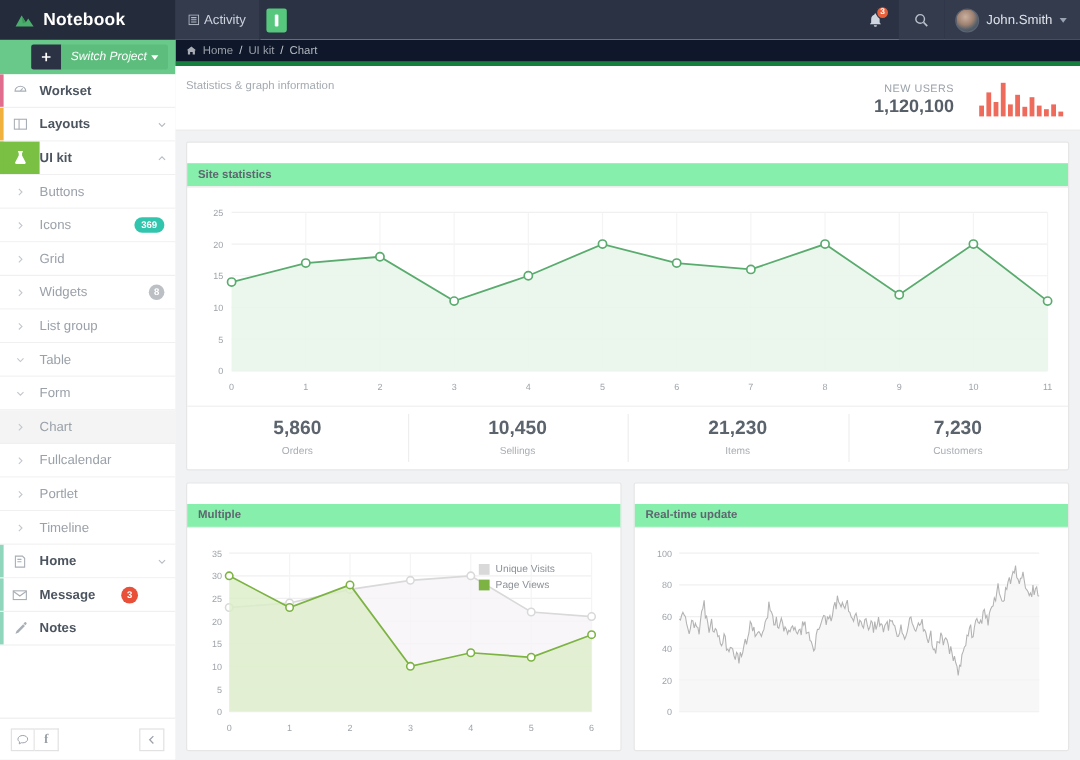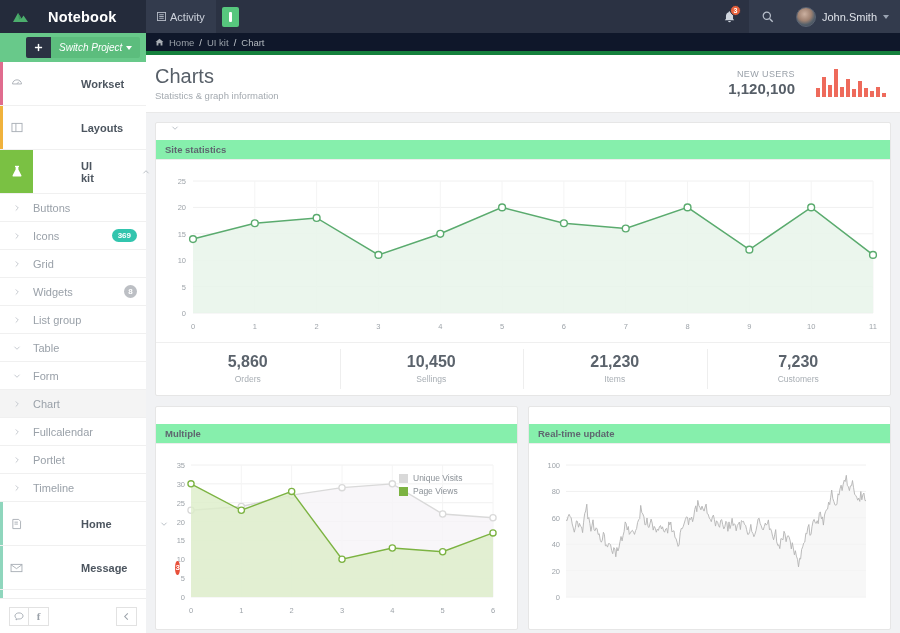--- a/index.html
+++ b/index.html
@@ -11,21 +11,21 @@
     -webkit-font-smoothing: antialiased;
   }
   .app { position: relative; width: 900px; height: 633px; }
 
   
   .navbar {
     position: absolute; top: 0; left: 0; right: 0; height: 33px;
     background: #2b3243; display: flex; align-items: stretch; z-index: 30;
   }
   .brand {
-    width: 146px; display: flex; align-items: center; gap: 19px;
+    width: 146px; display: flex; align-items: center; gap: 7px;
     padding-left: 12px; background: #242b3b;
   }
   .brand-logo { width: 17px; height: 14px; position: relative; }
   .brand-name { color: #fff; font-size: 14.5px; font-weight: bold; letter-spacing: .2px; }
   .nav-tab {
     display: flex; align-items: center; gap: 4px; padding: 0 11px;
     color: #cdd2dc; font-size: 11px; background: #333b4d;
     border-right: 1px solid #2b3243;
   }
   .nav-tab .ic { opacity: .85; }
@@ -84,21 +84,21 @@
     border-radius: 0 2px 2px 0;
   }
   .caret-w { width:0;height:0;border-left:3px solid transparent;border-right:3px solid transparent;border-top:4px solid #fff; }
 
   .snav { list-style: none; }
   .sitem {
     position: relative; display: flex; align-items: center; height: 28px;
     border-bottom: 1px solid #f0f0f0; color: #5c6570; font-size: 11px;
     background: #fff;
   }
-  .sitem.main { height: 44px; font-weight: bold; color: #4c555f; gap: 48px; }
+  .sitem.main { height: 28px; font-weight: bold; color: #4c555f; }
   .sitem.sub { color: #9aa1a9; }
   .sitem.sub.active { background: #f4f4f4; }
   .accent { position: absolute; left: 0; top: 0; bottom: 0; width: 3px; }
   .sico {
     width: 33px; min-width: 33px; display: flex; align-items: center;
     justify-content: center; color: #a8aeb5;
   }
   .sico.green-tile {
     background: #7ac143; color: #fff; align-self: stretch; height: 100%;
   }
@@ -455,21 +455,20 @@
       </span>
       <span class="crumb">Home</span>
       <span class="crumb-sep">/</span>
       <span class="crumb">UI kit</span>
       <span class="crumb-sep">/</span>
       <span class="crumb last">Chart</span>
     </div>
 
     <div class="page-head">
       <div>
-        <div class="page-title">Charts</div>
         <div class="page-sub">Statistics &amp; graph information</div>
       </div>
       <div class="head-right">
         <div>
           <div class="nu-label">NEW USERS</div>
           <div class="nu-value">1,120,100</div>
         </div>
         <div class="spark" id="spark">
             <i style="height: 9px;"></i>
             <i style="height: 20px;"></i>

